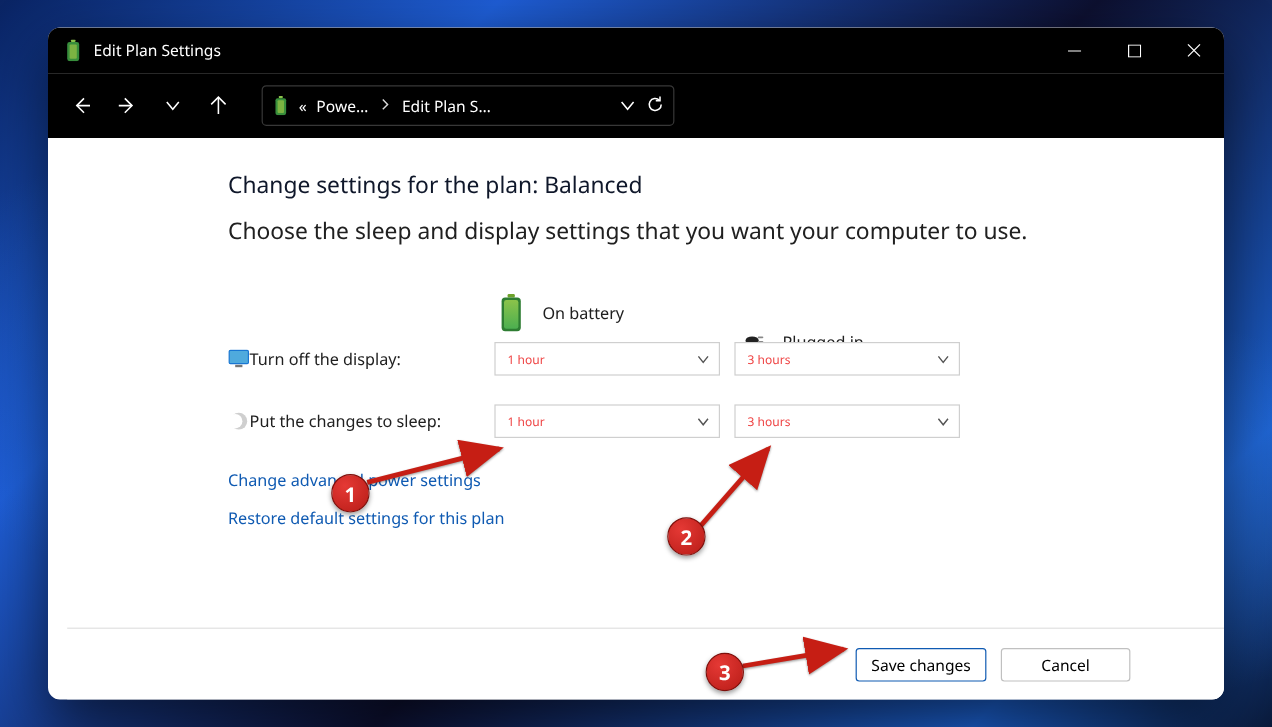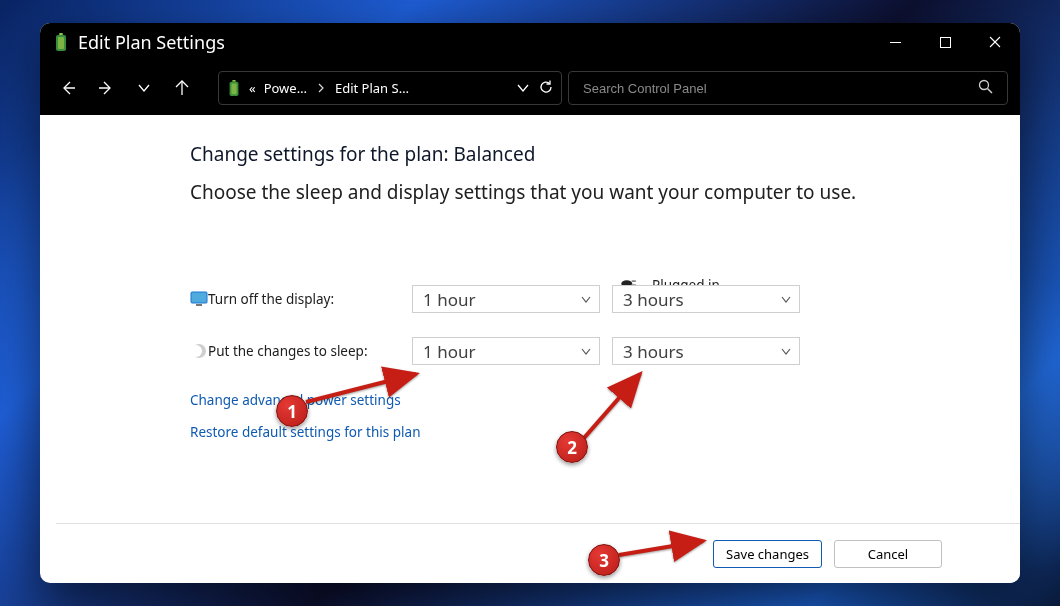--- a/index.html
+++ b/index.html
@@ -32,21 +32,21 @@
       overflow: hidden;
       box-shadow: 0 18px 48px rgba(0,0,0,0.55);
     }
     .titlebar {
       height: 38px;
       background: #000000;
       display: flex;
       align-items: center;
       padding: 0 0 0 12px;
       color: #ffffff;
-      font-size: 18px;
+      font-size: 13px;
     }
     .title-icon-wrap { display: inline-flex; width: 18px; height: 18px; margin-right: 8px; align-items: center; justify-content: center; }
     .window-title { flex: 1; }
     .win-controls { display: flex; height: 100%; }
     .win-btn { width: 50px; display: flex; align-items: center; justify-content: center; color: #fff; }
 
     .navbar {
       height: 54px;
       background: #000000;
       display: flex;
@@ -119,23 +119,23 @@
     .setting-label { display: flex; align-items: center; gap: 0; font-size: 13.5px; }
     .row-icon { width: 18px; height: 18px; display:flex; align-items:center; justify-content:center; }
     .combo {
       border: 1px solid #cfcfcf;
       height: 28px;
       width: 188px;
       display: flex;
       align-items: center;
       justify-content: space-between;
       padding: 0 8px 0 10px;
-      font-size: 17px;
+      font-size: 10px;
       background: #ffffff;
-      color: #404040;
+      color: #ef4444;
     }
     .chev { font-size: 12px; color: #555; }
 
     .link { color: #0f5ab2; font-size: 13.5px; display: block; margin-top: 22px; }
     .link + .link { margin-top: 14px; }
 
     .footer {
       position: absolute; left: 16px; right: 0; bottom: 0;
       height: 60px;
       border-top: 1px solid #e0e0e0;
@@ -254,37 +254,46 @@
         <span><svg width="12" height="12" viewBox="0 0 12 12">
               <path d="M1 3 L6 9 L11 3" stroke="#fff" stroke-width="1.3" fill="none"></path>
             </svg></span>
         <span><svg width="14" height="14" viewBox="0 0 14 14">
               <path d="M12 7a5 5 0 1 1 -1.5 -3.5" stroke="#fff" stroke-width="1.3" fill="none"></path>
               <path d="M11 0.5 L11 4 L7.5 4" stroke="#fff" stroke-width="1.3" fill="none"></path>
             </svg></span>
       </span>
     </div>
 
-    <div class="search-bar">
-      <input class="search-input" placeholder="Search Control Panel" style="">
-      <span class="search-glyph"><svg width="15" height="15" viewBox="0 0 15 15">
-            <circle cx="6" cy="6" r="4.5" stroke="#cfcfcf" stroke-width="1.3" fill="none"></circle>
-            <line x1="9.5" y1="9.5" x2="14" y2="14" stroke="#cfcfcf" stroke-width="1.5"></line>
-          </svg></span>
-    </div>
   </div>
 
   <div class="content">
     <h1 class="page-title">
       <span>Change settings for the plan: </span><span>Balanced</span>
     </h1>
     <div class="page-sub">Choose the sleep and display settings that you want your computer to use.</div>
 
     <div class="columns-header">
       <div></div>
+      <div class="col-h battery">
+        <span class="ch-icon">
+          <svg width="20" height="32" viewBox="0 0 20 32">
+              <rect x="7" y="0" width="6" height="3" rx="1" fill="#6da22a"></rect>
+              <rect x="2" y="3" width="16" height="28" rx="3" fill="#2e7d32"></rect>
+              <rect x="4" y="5" width="12" height="24" rx="2" fill="url(#bg)"></rect>
+              <defs>
+                <linearGradient id="bg" x1="0" y1="0" x2="0" y2="1">
+                  <stop offset="0%" stop-color="#8bc34a"></stop>
+                  <stop offset="100%" stop-color="#4caf50"></stop>
+                </linearGradient>
+              </defs>
+            </svg>
+        </span>
+        <span>On battery</span>
+      </div>
       <div class="col-h plugged">
         <span class="ch-icon">
           <svg width="36" height="20" viewBox="0 0 36 20">
               <path d="M2 17 Q 8 12 14 10" stroke="#222" stroke-width="2" fill="none"></path>
               <ellipse cx="19" cy="8" rx="7" ry="4" fill="#222"></ellipse>
               <rect x="25" y="4" width="6" height="2" rx="1" fill="#888"></rect>
               <rect x="25" y="9" width="6" height="2" rx="1" fill="#888"></rect>
             </svg>
         </span>
         <span>Plugged in</span>

